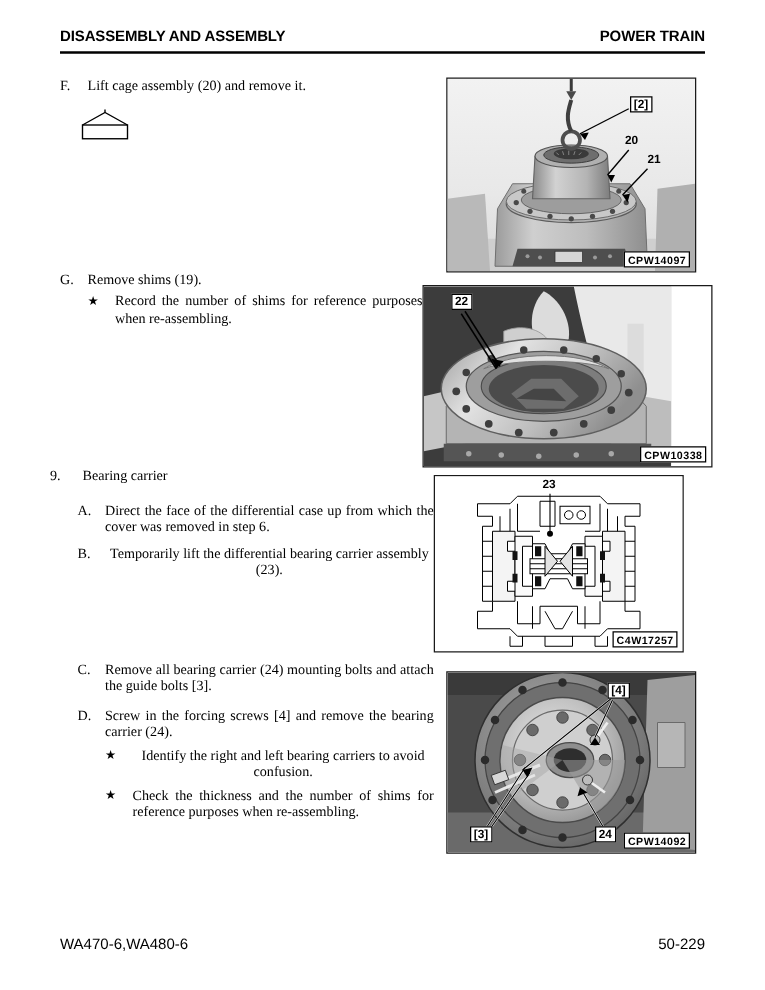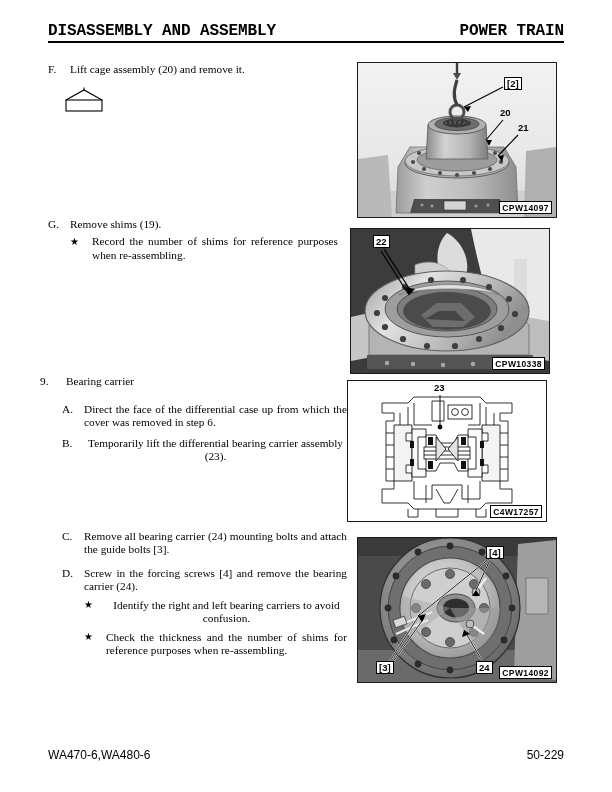--- a/index.html
+++ b/index.html
@@ -21,23 +21,23 @@
     position: absolute;
     left: 48px;
     top: 22px;
     width: 516px;
     height: 22px;
   }
   .page-header .hdr-left,
   .page-header .hdr-right {
     position: absolute;
     top: 0;
-    font-family: Liberation Mono, monospace;
+    font-family: Liberation Sans, sans-serif;
     font-weight: bold;
-    font-size: 16px;
+    font-size: 12px;
     letter-spacing: -0.1px;
     white-space: nowrap;
   }
   .page-header .hdr-left { left: 0; }
   .page-header .hdr-right { right: 0; }
   .header-rule {
     position: absolute;
     left: 48px;
     top: 41px;
     width: 516px;
@@ -346,21 +346,21 @@
         <polygon points="140,93 146,92 144,99"></polygon>
       </g>
     </svg>
   </div>
   <div class="callout boxed" style="left:146px; top:14px;">[2]</div>
   <div class="callout" style="left:142px; top:45px;">20</div>
   <div class="callout" style="left:160px; top:60px;">21</div>
   <div class="fig-id">CPW14097</div>
 </div>
 
-<div class="figure" style="left:350px; top:228px; width:198px; height:144px;">
+<div class="figure" style="left:338px; top:228px; width:198px; height:144px;padding-left:32px;">
   <div class="fig-inner">
     <svg width="198" height="144" viewBox="0 0 198 144">
       <defs>
         <linearGradient id="f2ring" x1="0" y1="0" x2="1" y2="0.4">
           <stop offset="0%" stop-color="#9c9c9c"></stop>
           <stop offset="35%" stop-color="#e2e2e2"></stop>
           <stop offset="70%" stop-color="#bcbcbc"></stop>
           <stop offset="100%" stop-color="#8f8f8f"></stop>
         </linearGradient>
       </defs>

